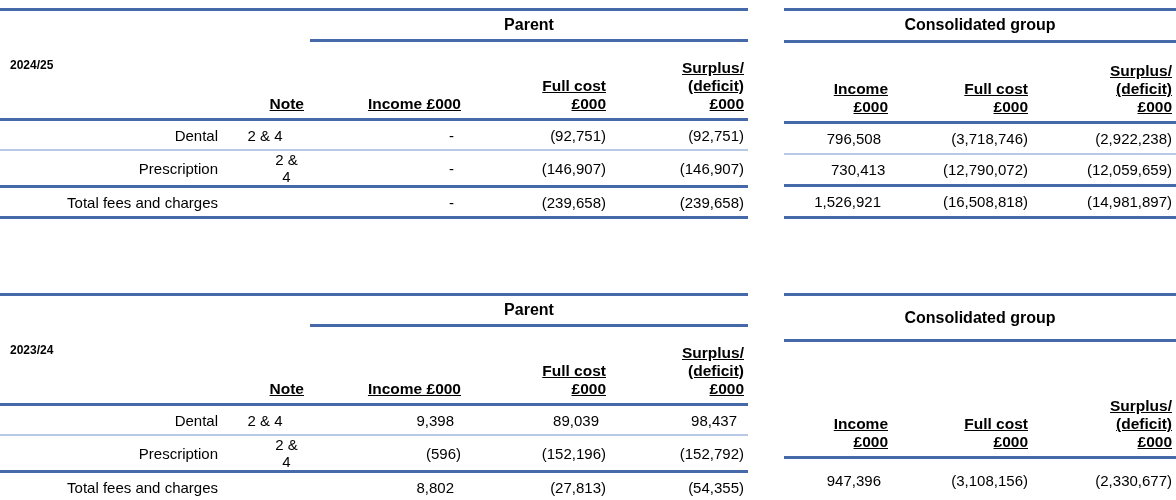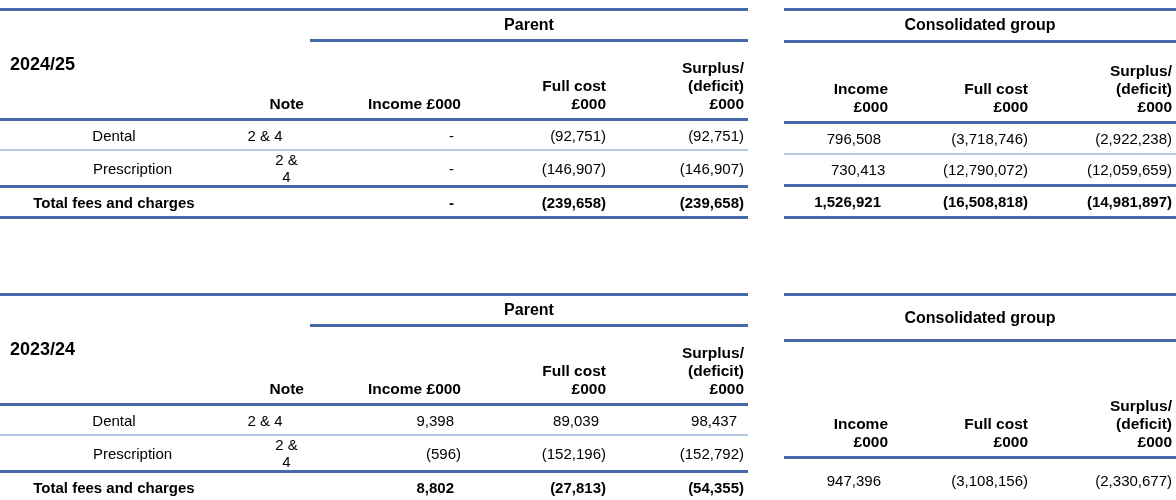--- a/index.html
+++ b/index.html
@@ -29,34 +29,34 @@
   td.grpcell{
     text-align:center;font-weight:700;font-size:16px;
     border-bottom:3px solid var(--accent);
   }
   td.grp-spacer{border-bottom:none;}
   
   tr.hdr td{
     height:71px;vertical-align:bottom;
     font-weight:700;font-size:15.5px;text-align:right;
     border-bottom:3px solid var(--accent);
-    padding-bottom:5px;line-height:18px;
+    padding-bottom:5px;line-height:18px;text-decoration:underline;
   }
   td.year-cell{
     vertical-align:middle;text-align:left;
-    font-weight:700;font-size:18px;padding-left:10px;
+    font-weight:700;font-size:12px;padding-left:10px;
     border-bottom:3px solid var(--accent);
   }
   td.note-h{padding-right:6px;}
   
   tr.data td{height:28px;vertical-align:middle;}
   tr.r1 td{border-bottom:2px solid var(--light);}
   tr.r2 td{border-bottom:3px solid var(--accent);padding-left:47px;}
-  tr.r3 td{border-bottom:3px solid var(--accent);font-weight:700;}
-  td.lbl{text-align:center;padding-left:10px;}
+  tr.r3 td{border-bottom:3px solid var(--accent);font-weight:400;}
+  td.lbl{text-align:right;padding-left:10px;}
   td.note{text-align:center;padding-right:6px;}
   td.num{text-align:right;padding-right:4px;white-space:nowrap;}
   td.num.hang{padding-right:11px;}
 </style>
 </head>
 <body>
 
 <div class="report" id="report">
     <div class="year-block">
       <table class="tbl tbl-left">

